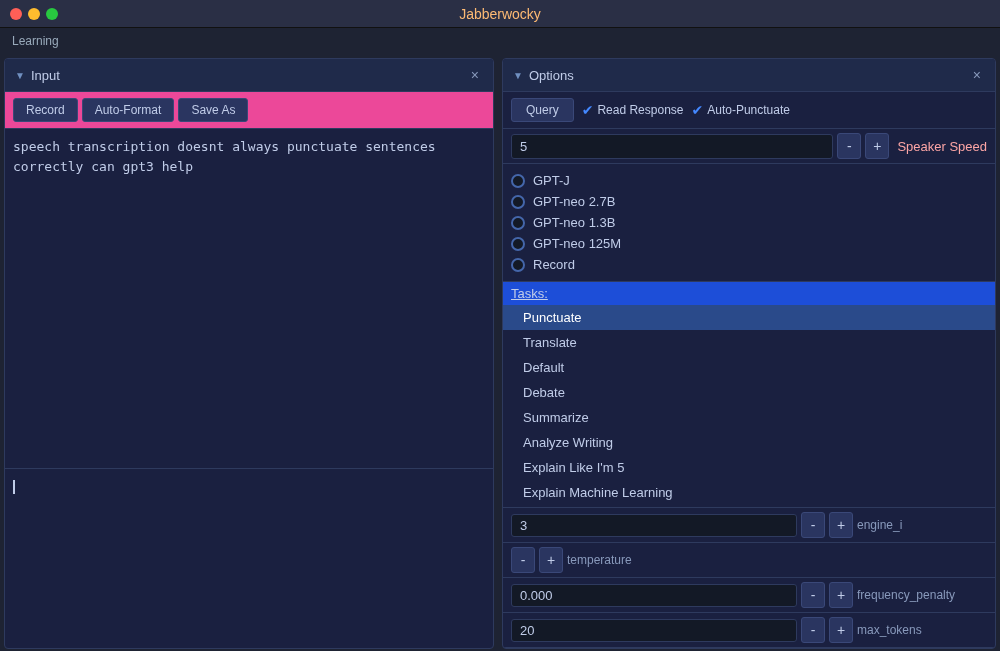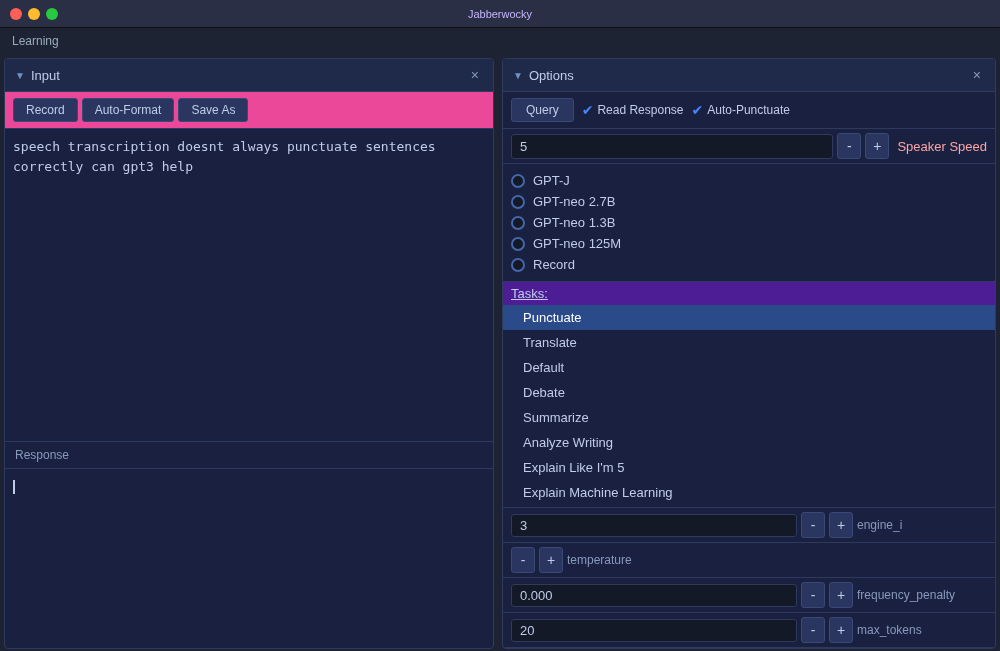--- a/index.html
+++ b/index.html
@@ -35,22 +35,22 @@
       width: 12px;
       height: 12px;
       border-radius: 50%;
       border: none;
       cursor: pointer;
     }
     .btn-close { background: #ff5f57; }
     .btn-min { background: #febc2e; }
     .btn-max { background: #28c840; }
     .titlebar-title {
-      color: #c4b5fd;
-      font-size: 11px;
+      color: #fdba74;
+      font-size: 14px;
     }
 
     
     .settings-label {
       padding: 6px 12px;
       font-size: 12px;
       color: #9ab;
       background: #1e2333;
     }
 
@@ -279,21 +279,21 @@
     .radio-label {
       font-size: 13px;
       color: #c0cce8;
     }
 
     
     .tasks-label {
       padding: 4px 8px;
       color: #c0cce8;
       font-size: 13px;
-      background: #4c1d95;
+      background: #1d4ed8;
       text-decoration: underline;
     }
     .tasks-list {
       overflow-y: auto;
       flex: 1;
     }
     .task-item {
       padding: 5px 20px;
       cursor: pointer;
       font-size: 13px;
@@ -365,21 +365,20 @@
     <div class="toolbar">
       <button class="toolbar-btn">Record</button>
       <button class="toolbar-btn">Auto-Format</button>
       <button class="toolbar-btn">Save As</button>
     </div>
 
     <div class="text-area-section" style="flex: 1;">
       <textarea class="text-area scrollbar-style" style="">speech transcription doesnt always punctuate sentences correctly can gpt3 help</textarea>
     </div>
 
-    <div class="divider-label">Response</div>
     <div class="response-area">
       <span class="response-text"></span><span class="cursor-blink"></span>
     </div>
   </div>
 
   <div class="panel right-panel">
     <div class="panel-header">
       <div class="panel-header-title">
         <span class="triangle-icon">▼</span>
         <span>Options</span>

